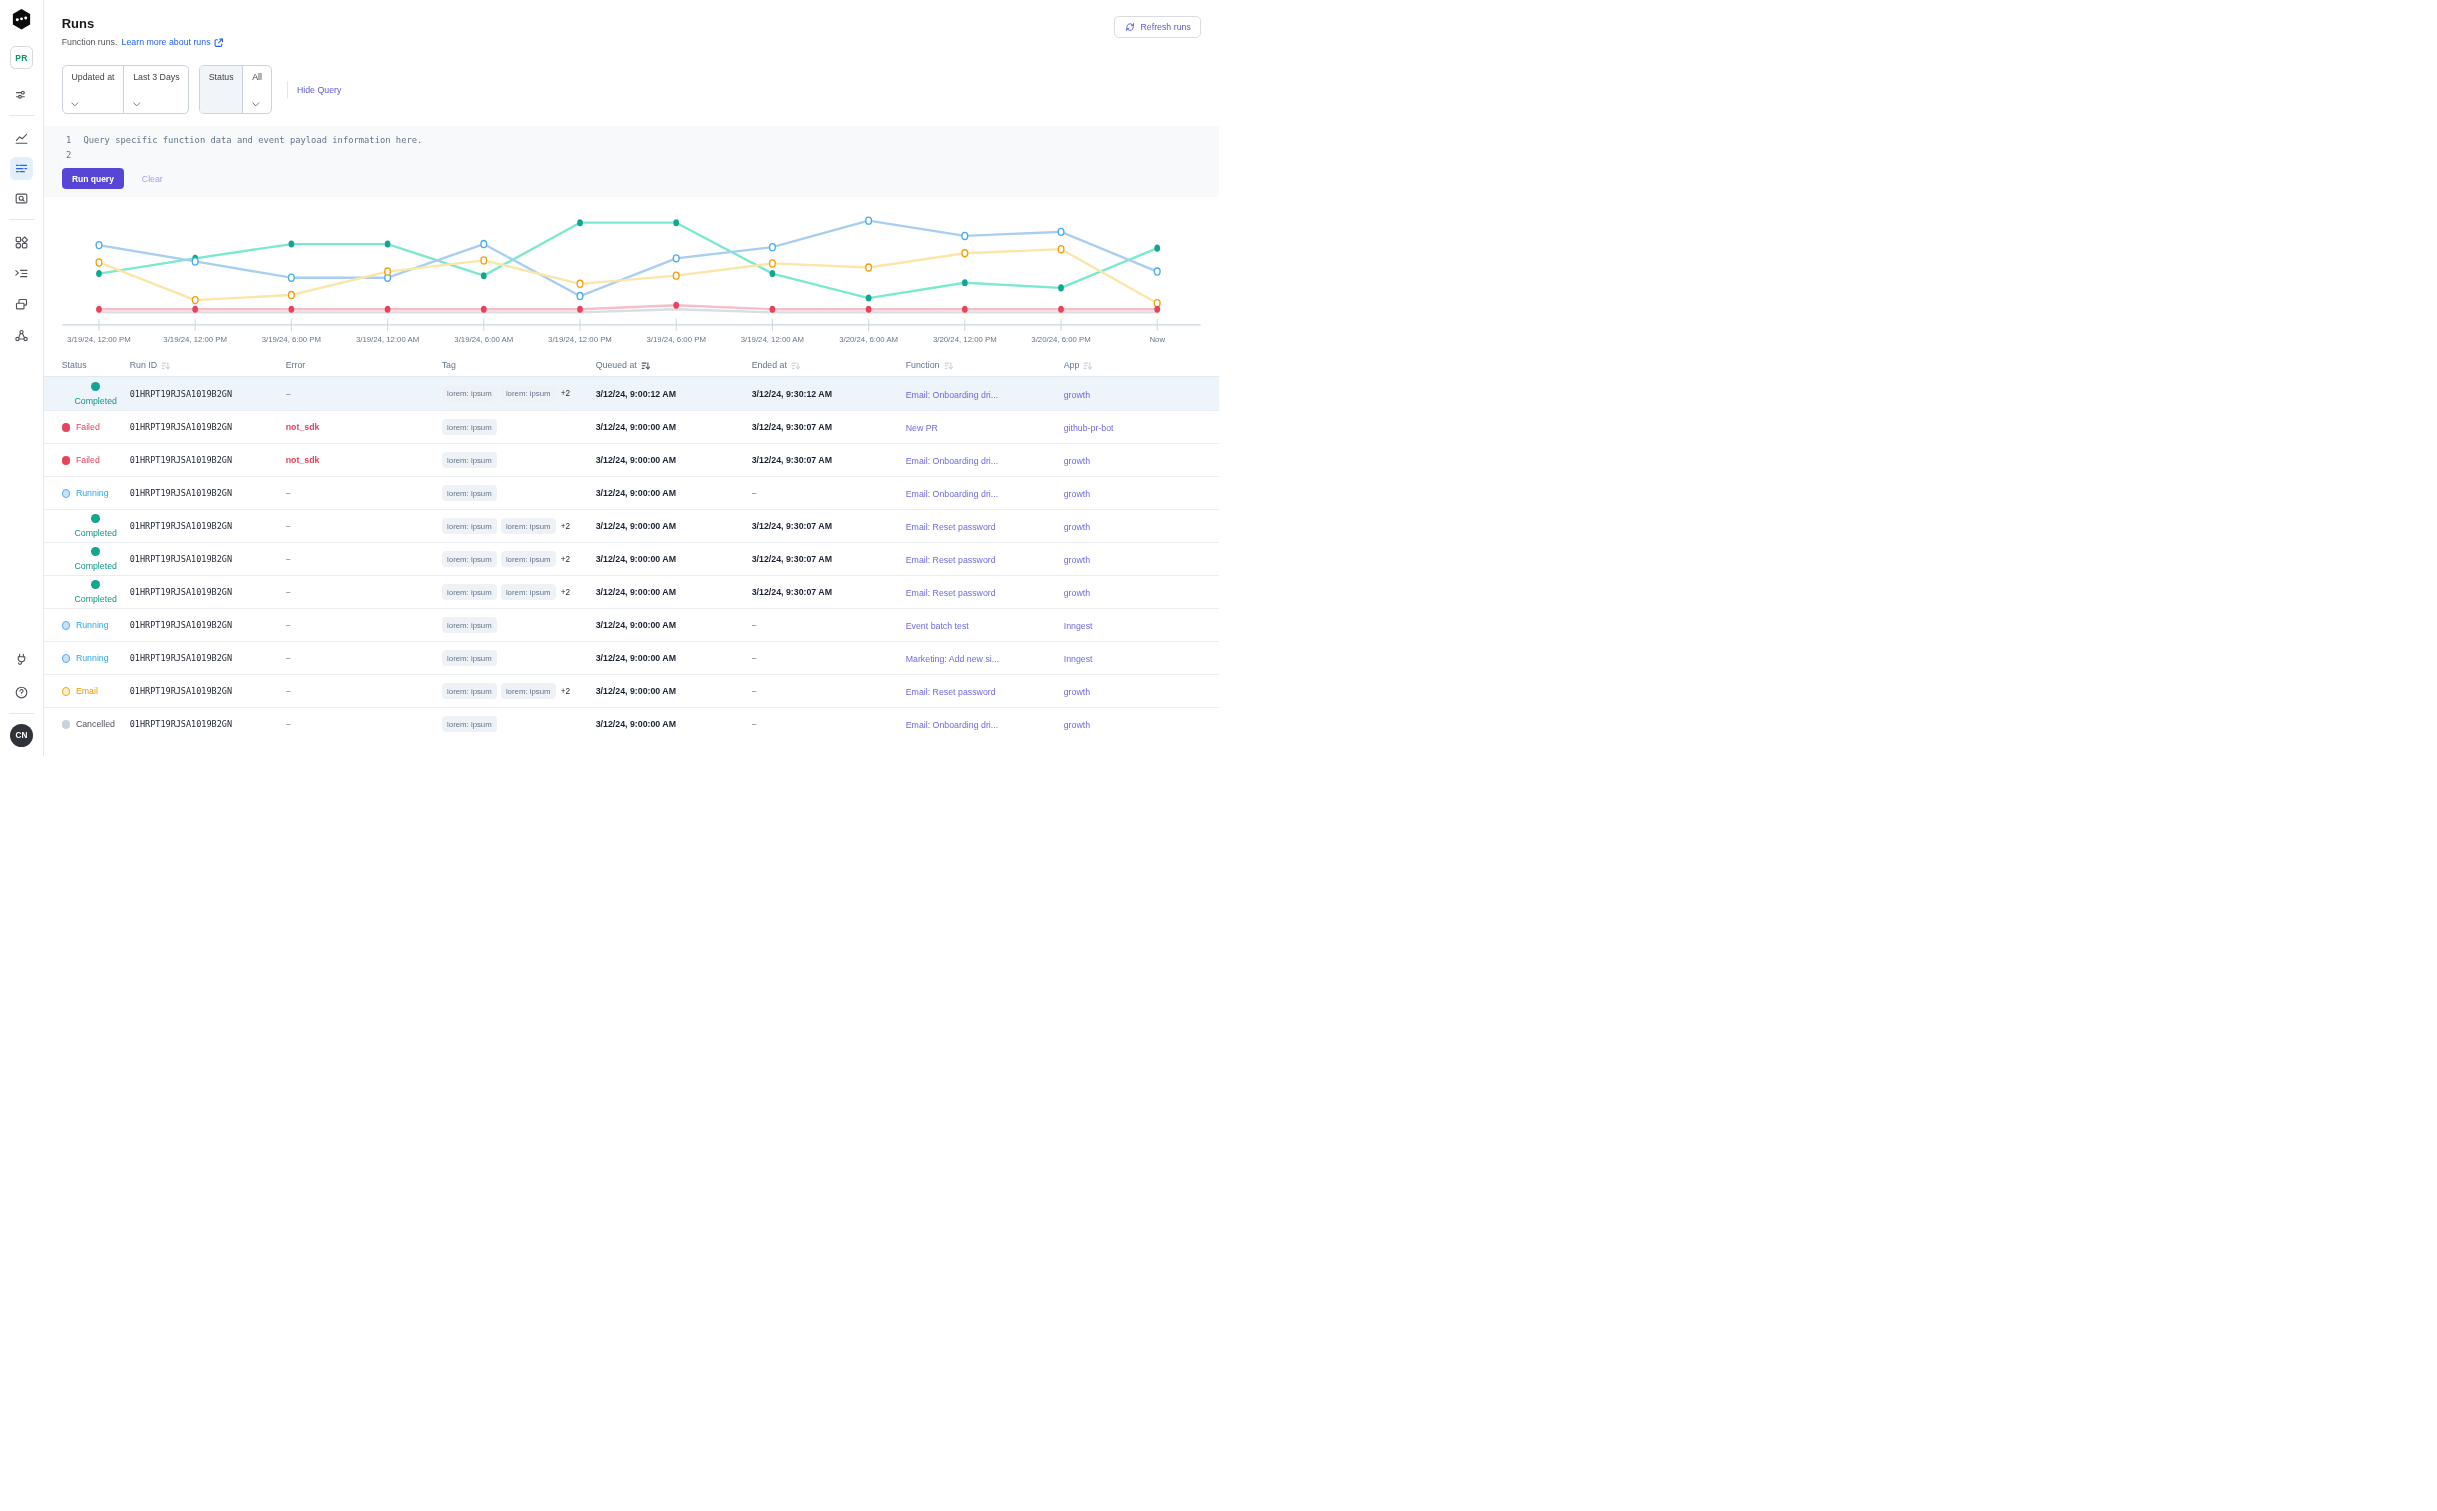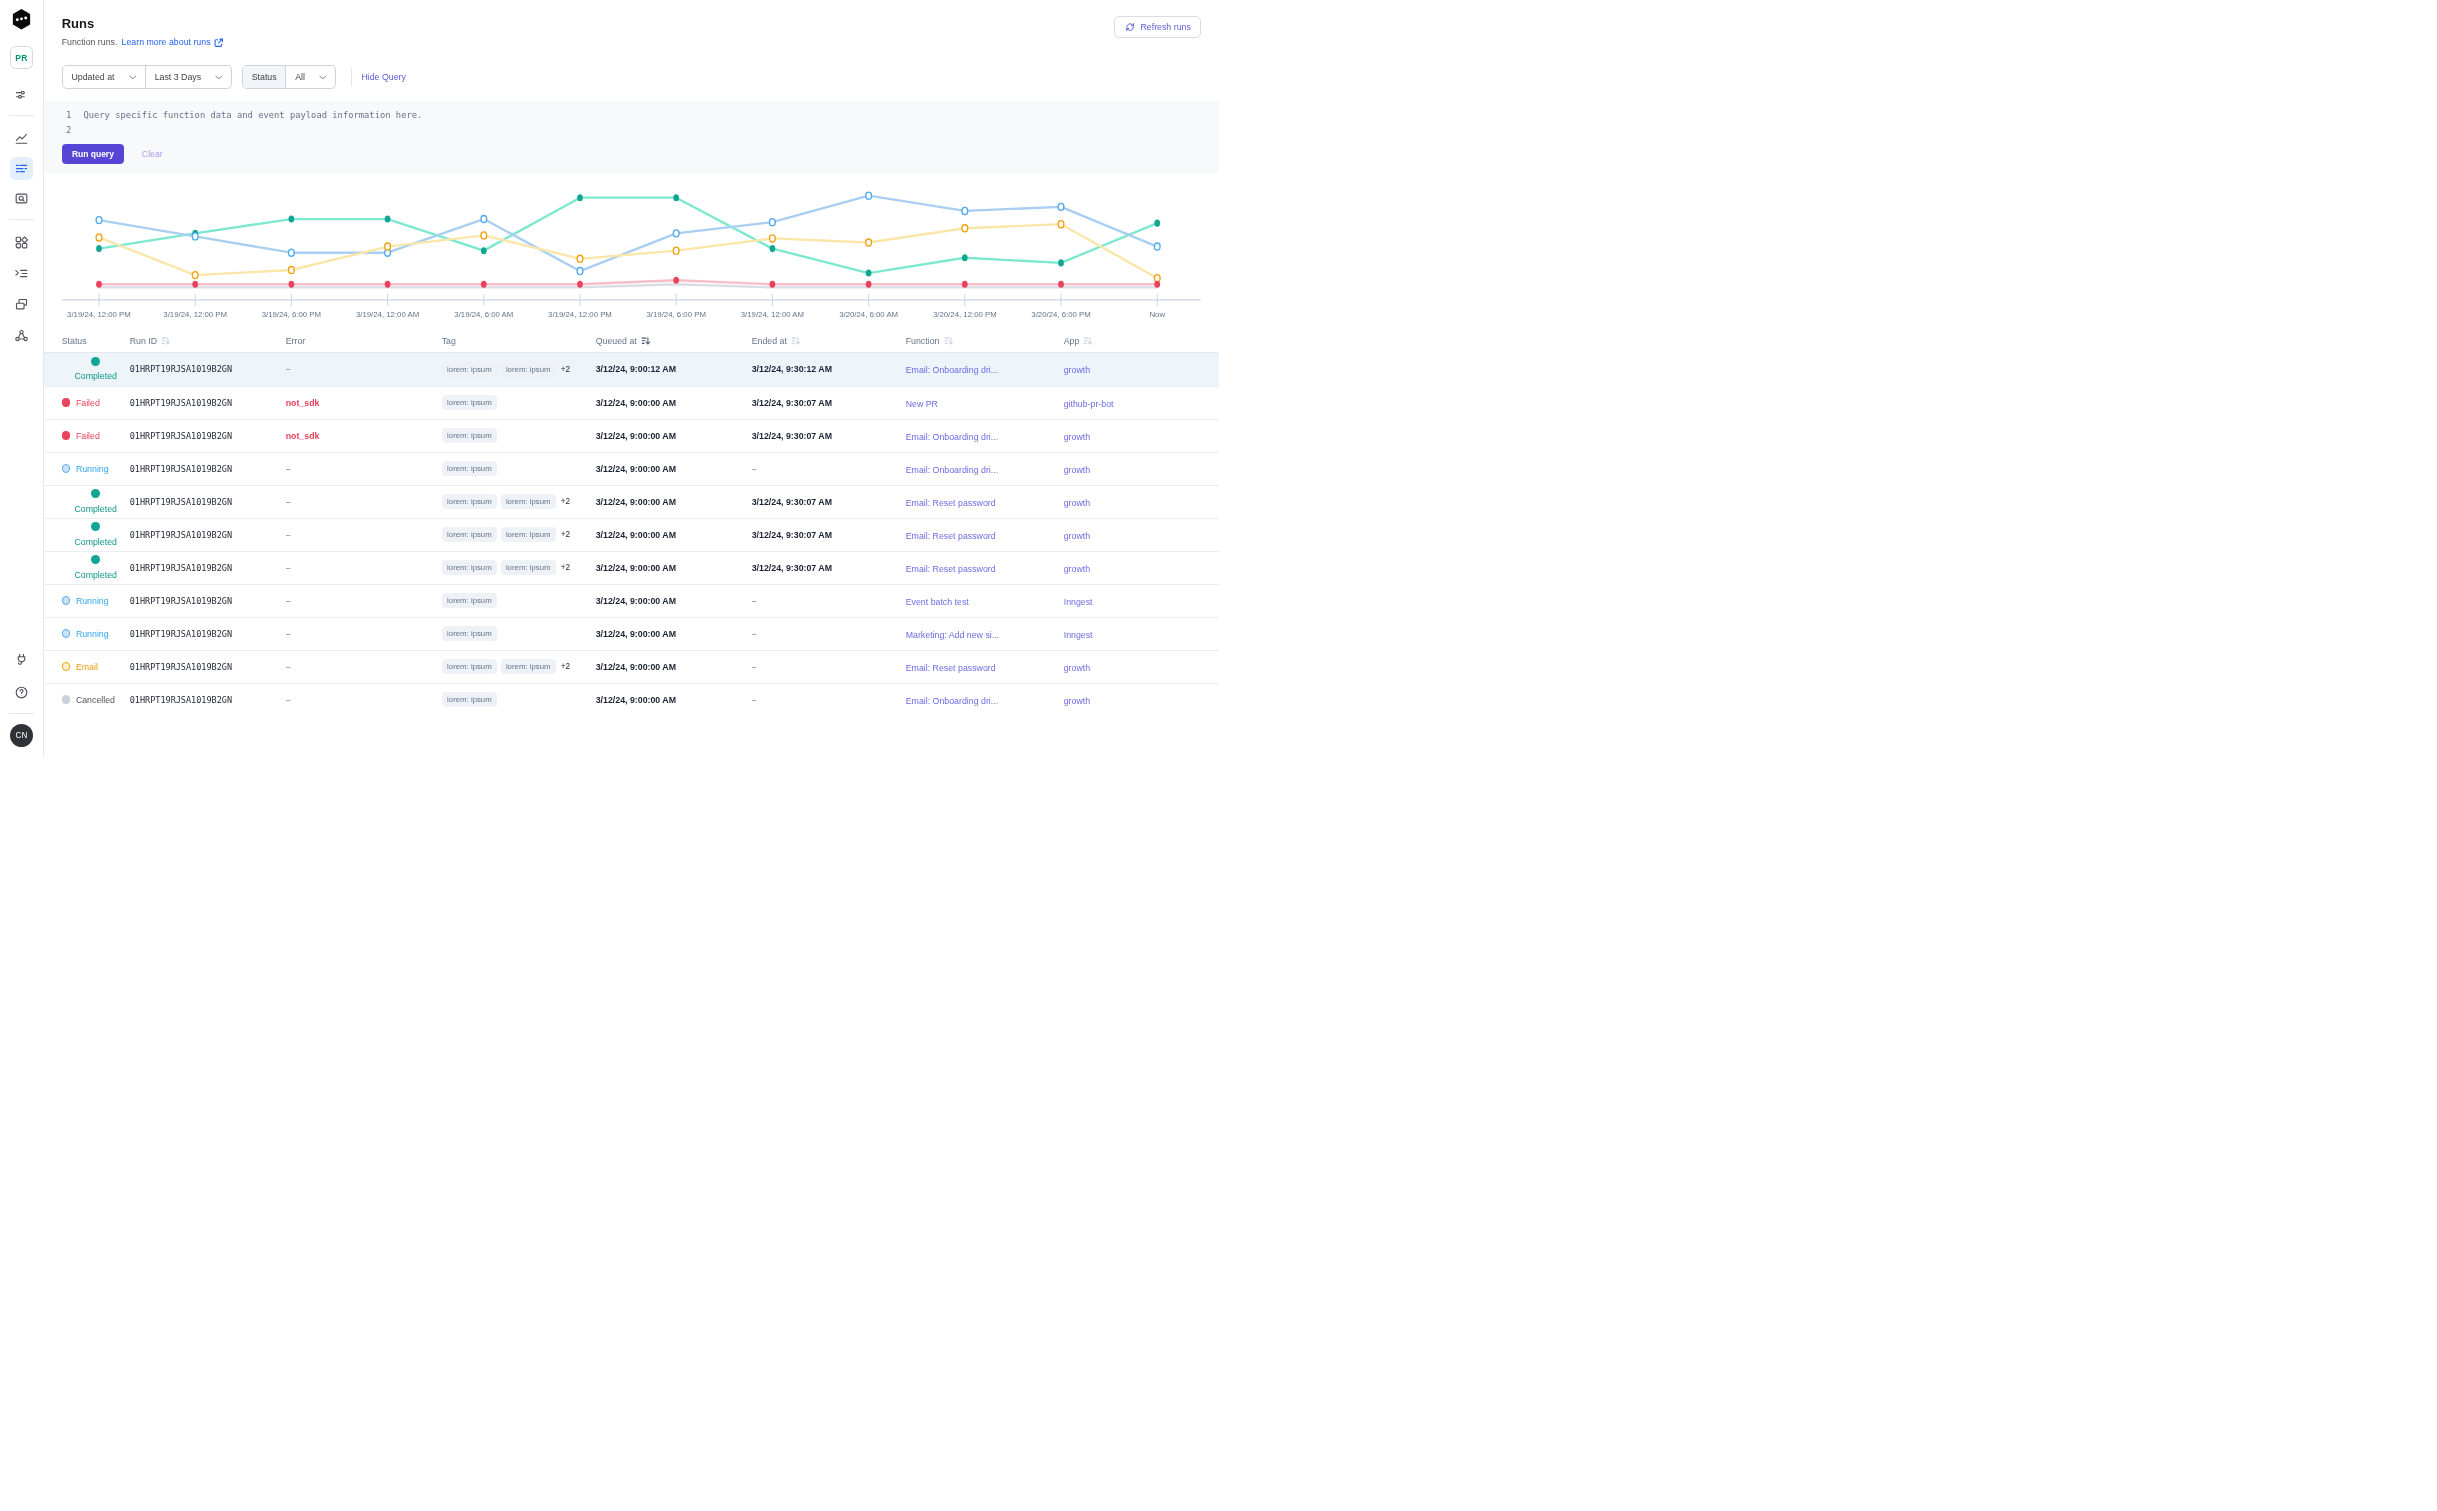--- a/index.html
+++ b/index.html
@@ -13,40 +13,40 @@
   .sidebar svg { display:block; }
   .icon-btn { width:23px; height:23px; display:flex; align-items:center; justify-content:center;
     border-radius:5.4px; cursor:pointer; }
   .icon-btn.active { background:#E3F0FB; }
   .side-divider { width:24.5px; height:0.7px; background:#E6E6EA; margin-top:9.5px; }
   .logo-wrap { margin-top:8.2px; }
   .badge { width:23px; height:23px; border:0.7px solid #D7D7DC; border-radius:5.4px; background:#fff;
     display:flex; align-items:center; justify-content:center; font-size:8.5px; font-weight:700;
     color:#059669; letter-spacing:0.3px; margin-top:15px; cursor:pointer; }
   .avatar { width:23px; height:23px; border-radius:50%; background:#2F3237; color:#fff;
-    display:flex; align-items:center; justify-content:center; font-size:8.2px; font-weight:400;
+    display:flex; align-items:center; justify-content:center; font-size:8.2px; font-weight:700;
     margin:9.5px 0 9.5px; cursor:pointer; }
   .mt10{margin-top:6.8px}.mt12{margin-top:8.2px}.mt14{margin-top:9.5px}.mt16{margin-top:11px}.mt20{margin-top:13.6px}
   .spacer{flex:1}
 
   
   .main { flex:1; min-width:0; display:flex; flex-direction:column; }
 
   .page-head { display:flex; justify-content:space-between; align-items:flex-start; padding:16.3px 17.7px 0; }
   .page-title { font-size:13px; font-weight:700; color:#18181B; }
   .page-sub { margin-top:6.1px; font-size:8.8px; color:#52525B; display:flex; align-items:center; gap:4.1px; }
   .learn-link { color:#2563EB; cursor:pointer; display:inline-flex; align-items:center; gap:3.4px; }
   .btn-outline { display:flex; align-items:center; gap:5.4px; border:0.7px solid #D9DCE3; border-radius:4.8px;
     background:#fff; padding:4.8px 9.5px; font-size:8.8px; color:#5B5BD6; cursor:pointer; }
 
   .filters { display:flex; align-items:center; gap:9.5px; padding:17.7px 17.7px 0; }
   .select-group { display:flex; align-items:stretch; border:0.7px solid #CUSTOM; border:0.7px solid #CDD3DC;
     border-radius:4.8px; overflow:hidden; background:#fff; }
-  .select-seg { display:flex; align-items:center; gap:14px; padding:6.1px 8.8px; font-size:8.8px;
-    color:#3F3F46; cursor:pointer; }
+  .select-seg { display:flex; align-items:flex-start; gap:20px; padding:6.1px 8.8px; font-size:8.8px;
+    color:#3F3F46; cursor:pointer;flex-direction:column; }
   .select-seg + .select-seg { border-left:0.7px solid #CDD3DC; }
   .seg-label { background:#F1F5F9; cursor:default; }
   .chev { color:#6B7280; }
   .v-divider { width:0.7px; height:17.7px; background:#E6E6EA; margin-left:5.4px; }
   .link { color:#5B5BD6; font-size:8.8px; cursor:pointer; }
   .link-pale { color:#A5A0EC; font-size:8.8px; cursor:pointer; }
 
   .query-panel { margin-top:12.2px; background:#F8F9FB; padding:6.8px 17.7px 8.2px; }
   .code-line { display:flex; gap:12.2px; font-family:"DejaVu Sans Mono", monospace; font-size:8.8px;
     line-height:15px; color:#64748B; }

